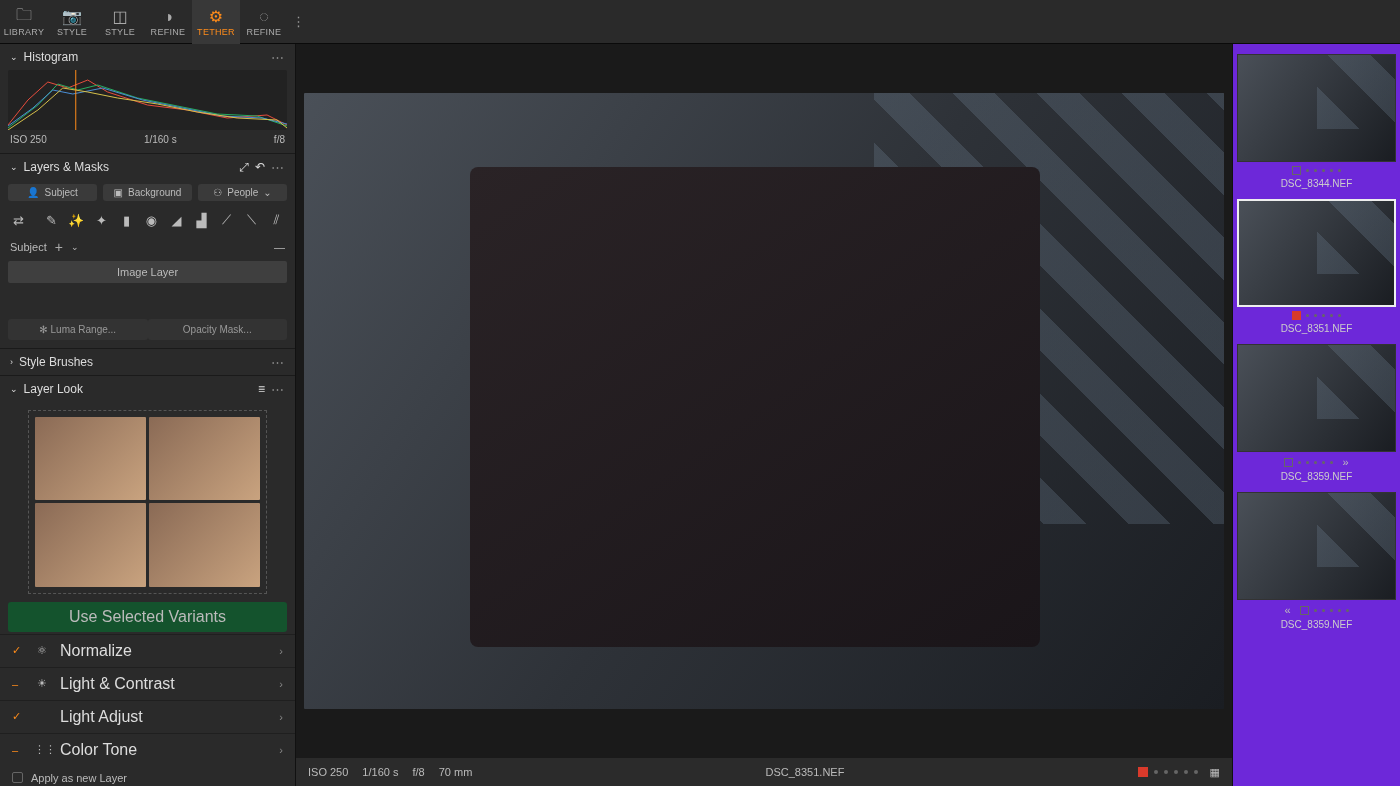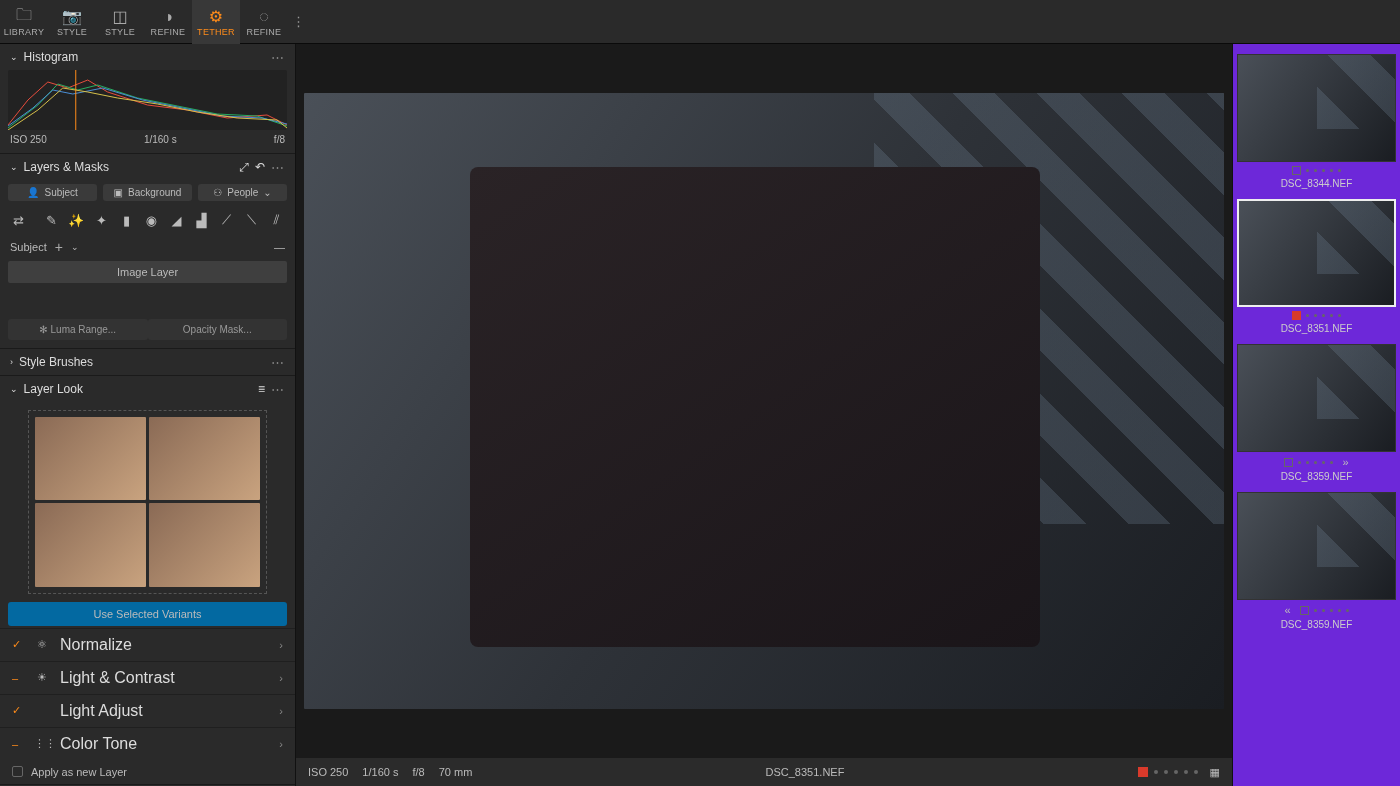--- a/index.html
+++ b/index.html
@@ -26,21 +26,21 @@
 .icon-row .ib { width: 18px; height: 18px; display: flex; align-items: center; justify-content: center; cursor: pointer; color: #bbb; font-size: 13px; }
 .layers-row { display: flex; align-items: center; gap: 8px; padding: 4px 10px; font-size: 11px; }
 .layer-item { background: #3f3f3f; padding: 5px 10px; margin: 2px 8px; border-radius: 2px; text-align: center; font-size: 11px; }
 .opacity-row { display: flex; align-items: center; padding: 6px 12px; gap: 10px; font-size: 10px; }
 .slider { flex: 1; height: 2px; background: #555; position: relative; border-radius: 1px; }
 .slider .knob { position: absolute; width: 10px; height: 10px; background: #888; border-radius: 2px; top: -4px; }
 .two-btn { display: flex; gap: 0; padding: 4px 8px 8px; }
 .btn-half { flex: 1; background: #333; border-radius: 3px; padding: 5px; text-align: center; font-size: 10px; color: #999; cursor: pointer; }
 .match-box { margin: 8px 28px; border: 1px dashed #555; padding: 6px; display: grid; grid-template-columns: 1fr 1fr; gap: 3px; }
 .m-thumb { aspect-ratio: 4/3; background: linear-gradient(135deg,#8a6a55,#c9a37f); border-radius: 1px; }
-.wide-btn { margin: 2px 8px; background: #0369a1; border-radius: 3px; padding: 6px; text-align: center; font-size: 11px; cursor: pointer; }
+.wide-btn { margin: 2px 8px; background: #14532d; border-radius: 3px; padding: 6px; text-align: center; font-size: 16px; cursor: pointer; }
 .adj-row { display: flex; align-items: center; padding: 7px 12px; gap: 10px; border-top: 1px solid #1f1f1f; cursor: pointer; }
 .adj-row .check { color: #ff8c1a; width: 12px; }
 .adj-row .adj-icon { width: 16px; text-align: center; }
 .adj-row .adj-label { flex: 1; font-size: 16px; color: #ddd; }
 .adj-row .adj-chev { font-size: 11px; color: #888; }
 .apply-row { display:flex; align-items:center; padding: 6px 12px; gap:8px; font-size:11px; }
 .viewer-top { height: 44px; background: #2b2b2b; display: flex; align-items: center; padding: 0 10px; gap: 10px; border-bottom:1px solid #111; margin-top:-44px; }
 .viewer-top-wrap { position:relative; }
 .view-icons { display: flex; gap: 4px; }
 .view-icons .vi { width: 18px; height: 14px; border: 1px solid #888; cursor: pointer; }

